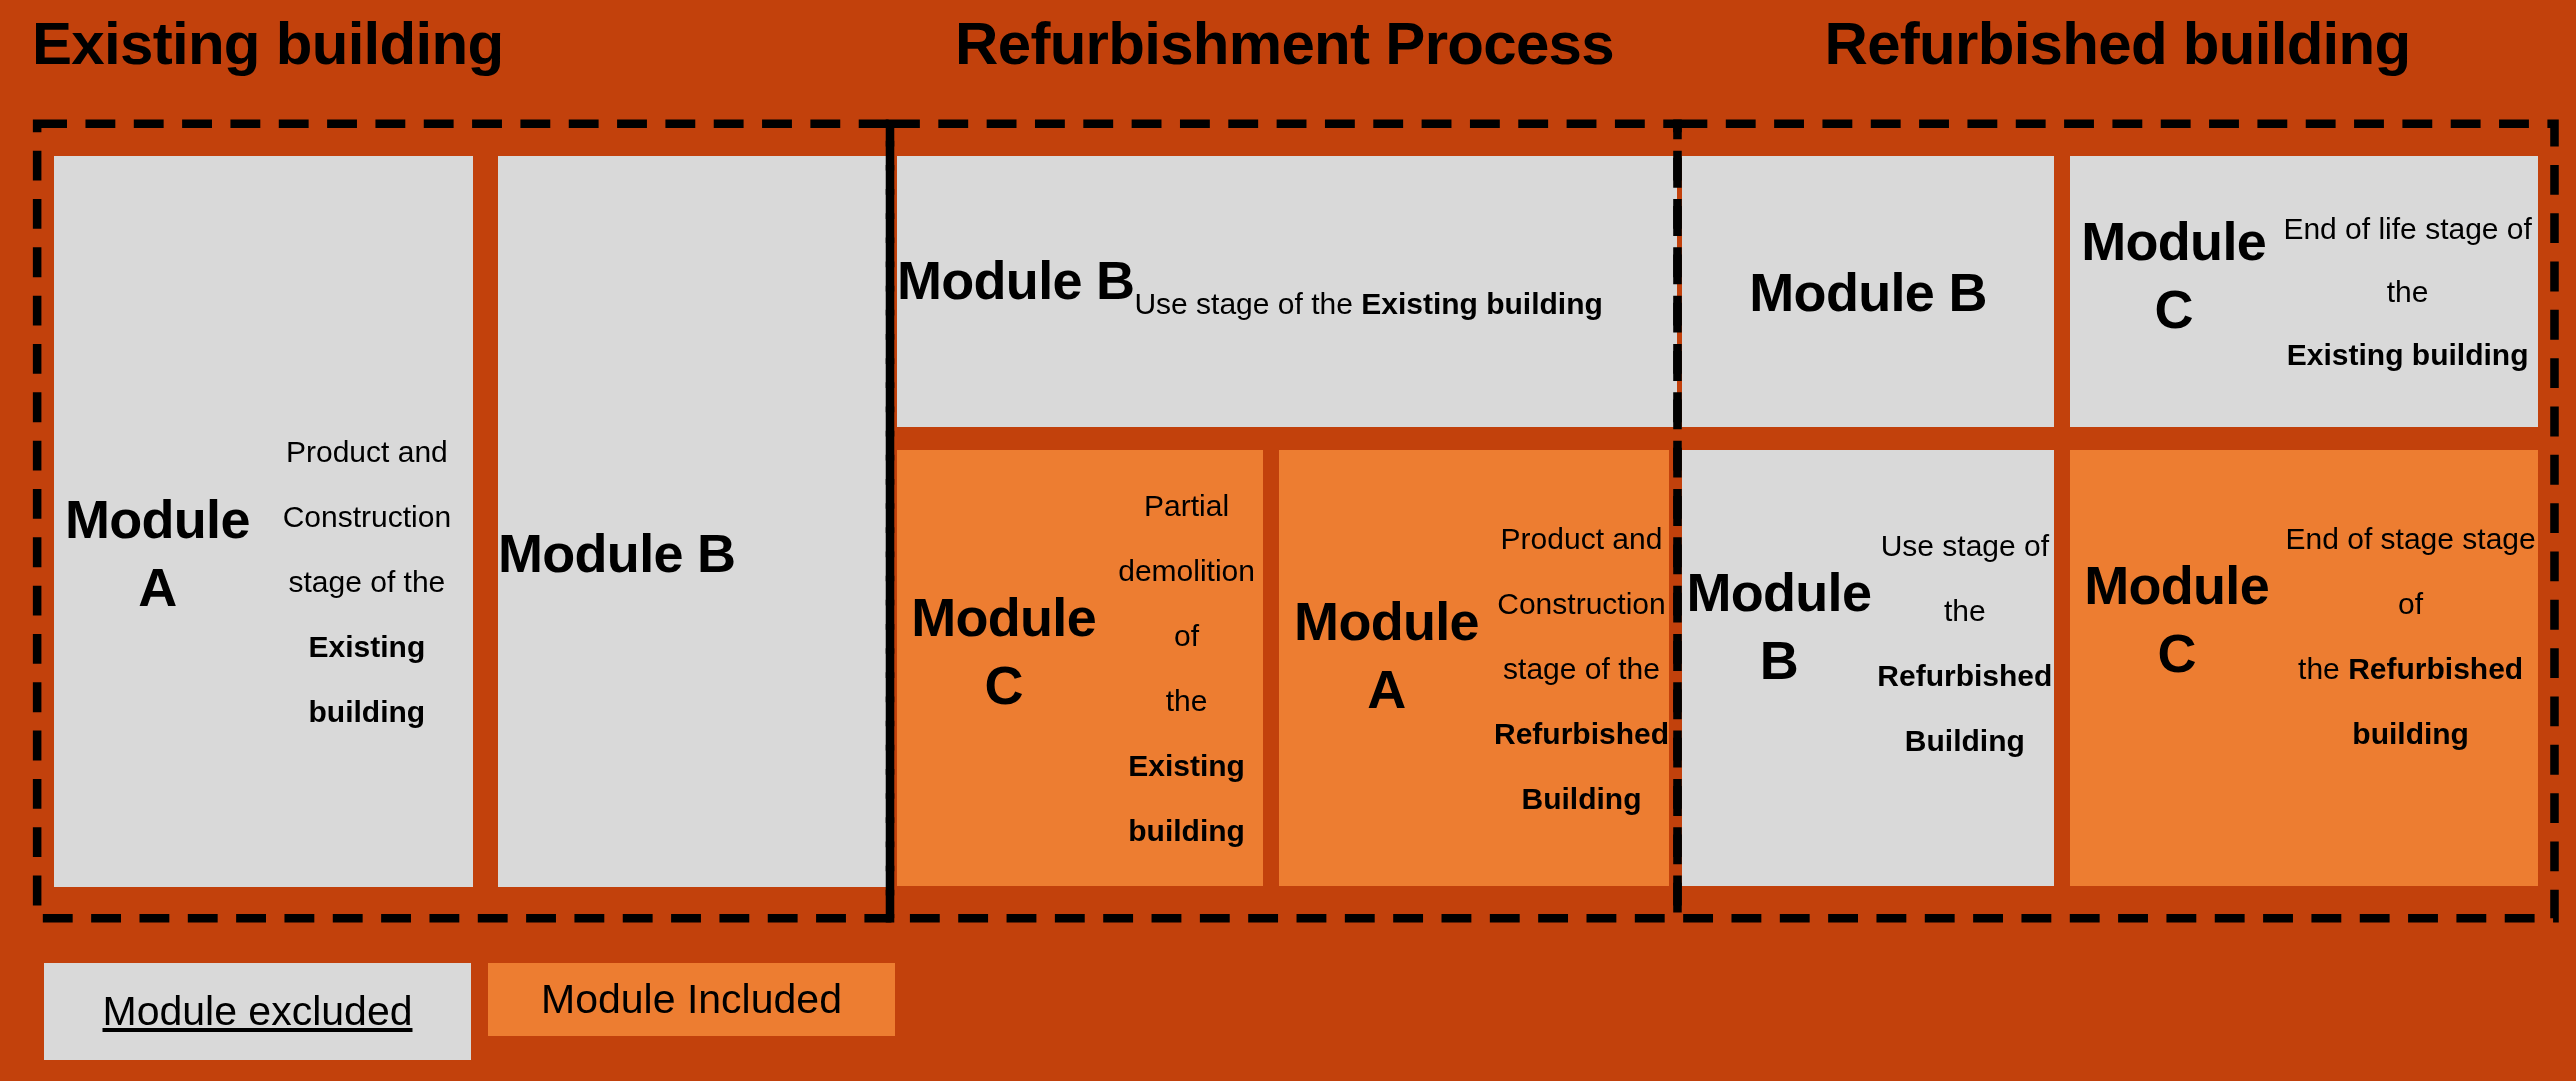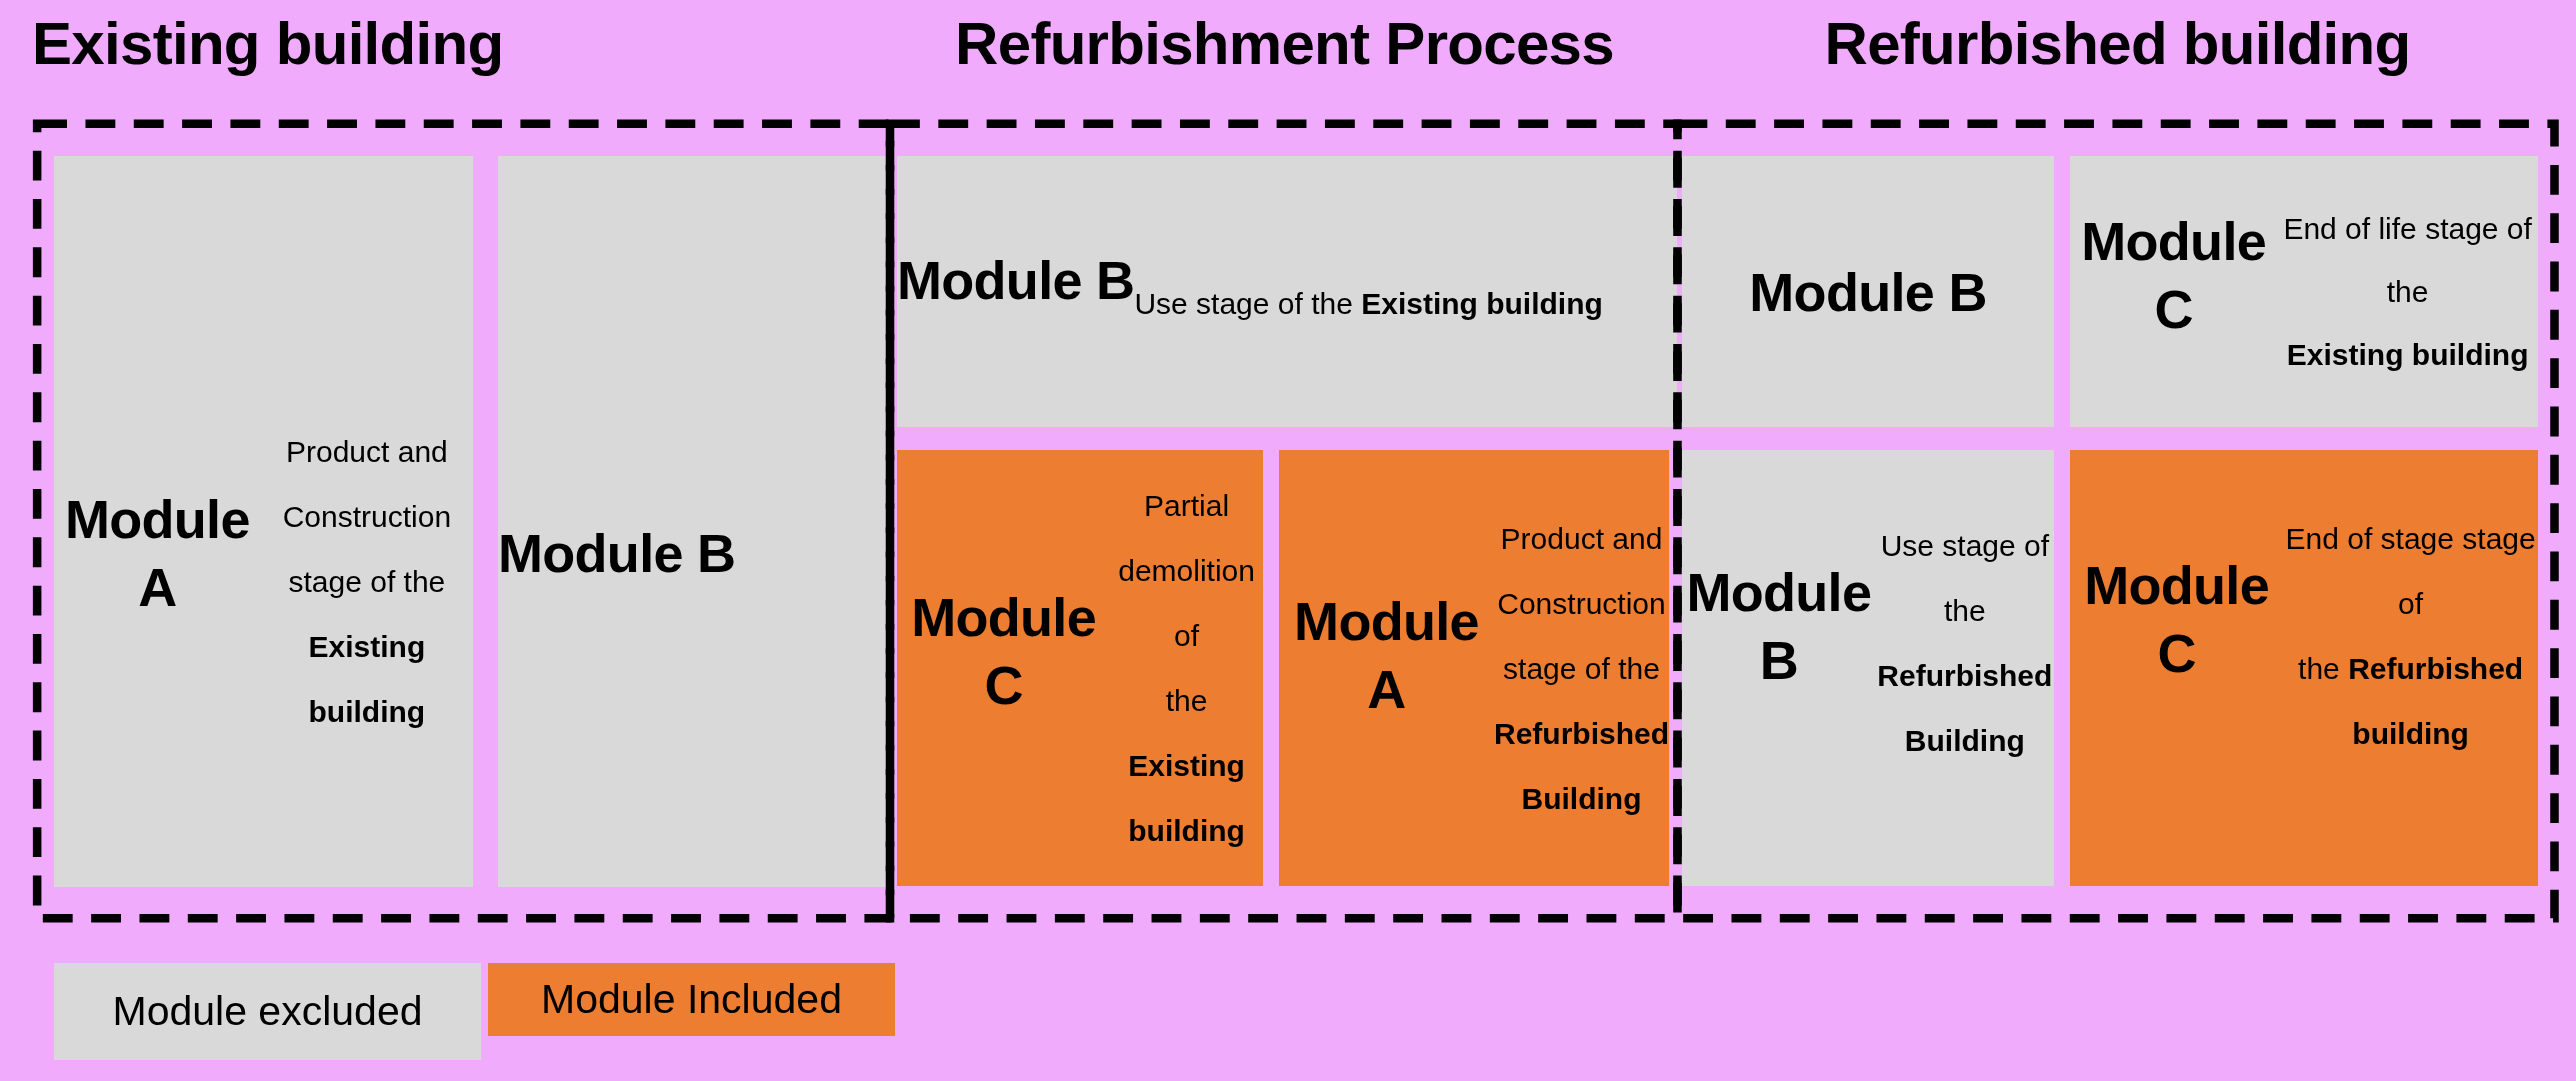--- a/index.html
+++ b/index.html
@@ -1,20 +1,20 @@
 <!DOCTYPE html>
 <html style="font-size:11.4px"><head>
 <meta charset="utf-8">
 <style>
   html, body { margin: 0; padding: 0; background: #ffffff; }
   .canvas {
     position: relative;
     width: 2576px;
     height: 1081px;
-    background: #f0abfc;
+    background: #c2410c;
     font-family: "Liberation Sans", sans-serif;
     color: #000000;
     overflow: hidden;
   }
   .hdr {
     position: absolute;
     top: 8.5px;
     font-size: 60px;
     font-weight: 700;
     letter-spacing: -0.7px;
@@ -144,21 +144,21 @@
 
   <div class="box orange center-block lift-90" style="left:2070px; top:450px; width:468px; height:436px;">
     <div class="title">Module C</div>
     <div class="body">
       <div><span>End of stage stage of</span><b class="bold"></b></div>
       <div><span>the </span><b class="bold">Refurbished</b></div>
       <div><span></span><b class="bold">building</b></div>
     </div>
   </div>
 
-  <div class="legend-box gray" style="left:54px; top:963px; width:427px; height:97px;">
+  <div class="legend-box gray" style="left:44px; top:963px; width:427px; height:97px;text-decoration:underline;">
     <span>Module excluded</span>
   </div>
   <div class="legend-box orange" style="left:488px; top:963px; width:407px; height:73px;">
     <span>Module Included</span>
   </div>
 
 </div>
 
 
 </body></html>

